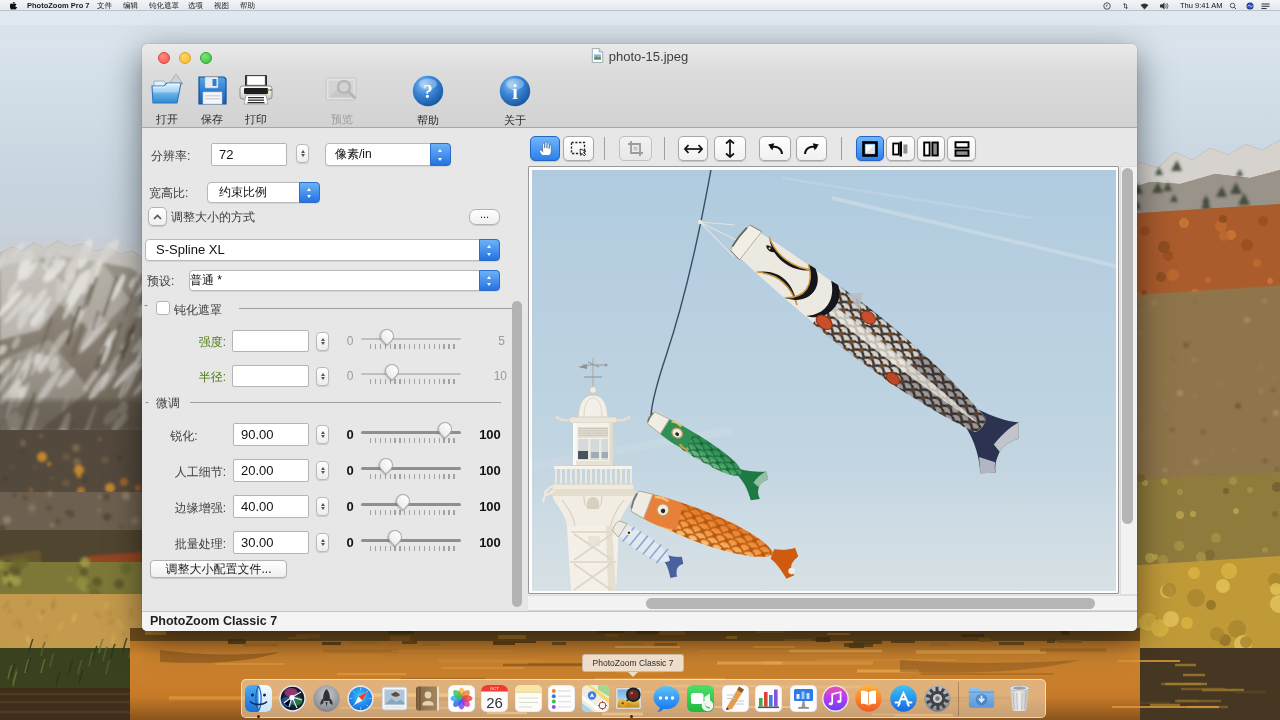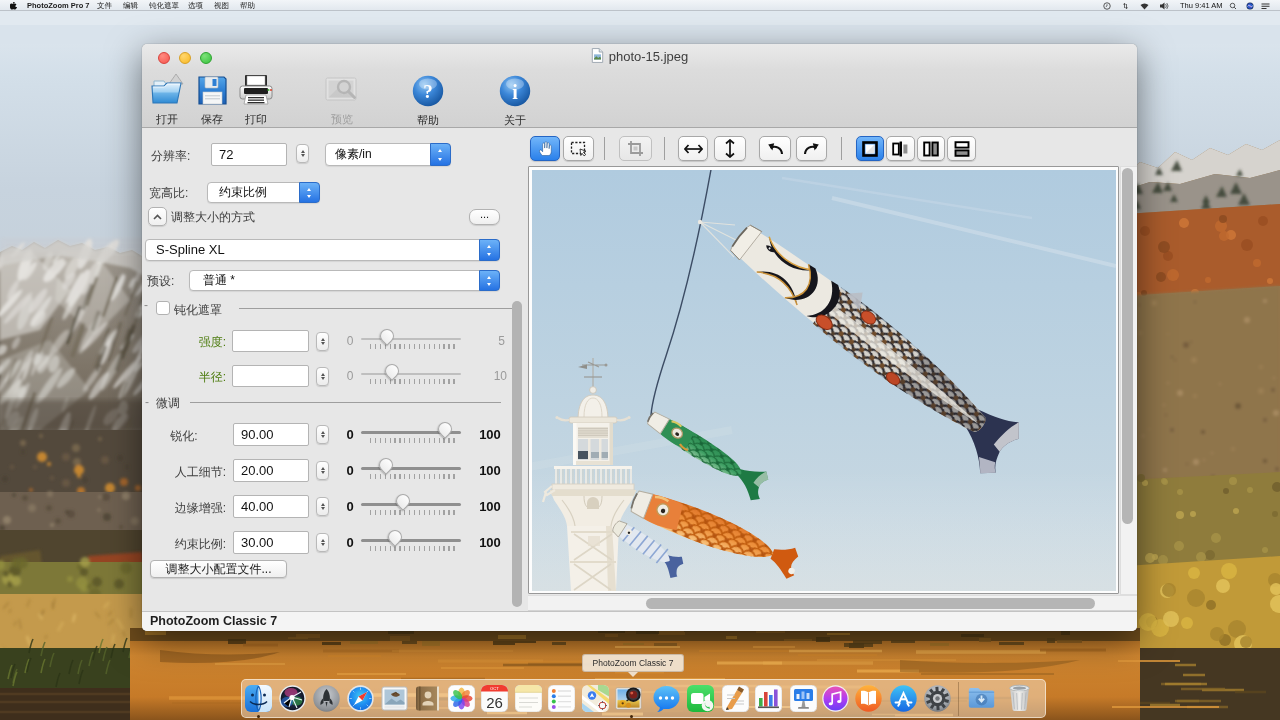--- a/index.html
+++ b/index.html
@@ -788,21 +788,21 @@
       <div class="zl abs" style="left:7px;top:57px">宽高比:</div>
       <div class="dd" style="left:65px;top:54px;width:113px;height:21px;line-height:19px;padding-left:11px">约束比例<span class="cap"></span></div>
       <div class="btn" style="left:6px;top:79px;width:19px;height:19px;line-height:17px;border-radius:5px">
         <svg width="9" height="6" viewBox="0 0 9 6">
               <path d="M1,5 L4.5,1.5 L8,5" stroke="#555" stroke-width="1.6" fill="none"></path>
             </svg></div>
       <div class="zl abs" style="left:29px;top:81px">调整大小的方式</div>
       <div class="btn" style="left:327px;top:81px;width:31px;height:16px;line-height:9px;font-size:11px;border-radius:7px">...</div>
       <div class="dd" style="left:3px;top:111px;width:355px;height:22px;line-height:20px;padding-left:10px;font-size:13px">S-Spline XL<span class="cap"></span></div>
       <div class="zl abs" style="left:5px;top:145px">预设:</div>
-      <div class="dd" style="left:47px;top:142px;width:311px;height:21px;line-height:19px;padding-left:13px">普通 *<span class="cap"></span></div>
+      <div class="dd" style="left:47px;top:142px;width:311px;height:21px;line-height:19px;">普通 *<span class="cap"></span></div>
       <div class="abs" style="left:2px;top:170px;color:#8a8a8a;font-size:12px">-</div>
       <div class="abs" style="left:14px;top:173px;width:14px;height:14px;background:#fff;border:1px solid #b2b2b2;border-radius:3px"></div>
       <div class="zl abs" style="left:32px;top:174px">钝化遮罩</div>
       <div class="abs" style="left:97px;top:180px;width:279px;height:1px;background:#9e9e9e"></div>
 
       <div class="zl abs dim" style="left:0;top:206px;width:84px;text-align:right">强度:</div>
       <div class="field" style="left:90px;top:202px;width:77px;height:22px"></div>
       <div class="stepper" style="left:174px;top:204px"></div>
       <div class="abs snum dis0" style="left:196px;top:206px;width:24px">0</div>
       <div class="abs trk d" style="left:219px;top:210px;width:100px"></div>
@@ -843,21 +843,21 @@
 
       <div class="zl abs" style="left:0;top:372px;width:84px;text-align:right">边缘增强:</div>
       <div class="field" style="left:91px;top:367px;width:76px;height:23px;line-height:21px">40.00</div>
       <div class="stepper" style="left:174px;top:369px"></div>
       <div class="abs snum" style="left:196px;top:371px;width:24px">0</div>
       <div class="abs trk" style="left:219px;top:375px;width:100px"></div>
       <div class="abs tick" style="left:228px;top:382px;width:88px"></div>
       <div class="abs th" style="left:254px;top:366px"></div>
       <div class="abs snum" style="left:333px;top:371px;width:30px">100</div>
 
-      <div class="zl abs" style="left:0;top:408px;width:84px;text-align:right">约束比例:</div>
+      <div class="zl abs" style="left:0;top:408px;width:84px;text-align:right">批量处理:</div>
       <div class="field" style="left:91px;top:403px;width:76px;height:23px;line-height:21px">30.00</div>
       <div class="stepper" style="left:174px;top:405px"></div>
       <div class="abs snum" style="left:196px;top:407px;width:24px">0</div>
       <div class="abs trk" style="left:219px;top:411px;width:100px"></div>
       <div class="abs tick" style="left:228px;top:418px;width:88px"></div>
       <div class="abs th" style="left:246px;top:402px"></div>
       <div class="abs snum" style="left:333px;top:407px;width:30px">100</div>
 
       <div class="btn" style="left:8px;top:432px;width:137px;height:18px;line-height:16px;border-radius:4px">调整大小配置文件...</div>
       <div class="abs" style="left:370px;top:173px;width:10px;height:306px;background:#b3b3b3;border-radius:5px"></div>

